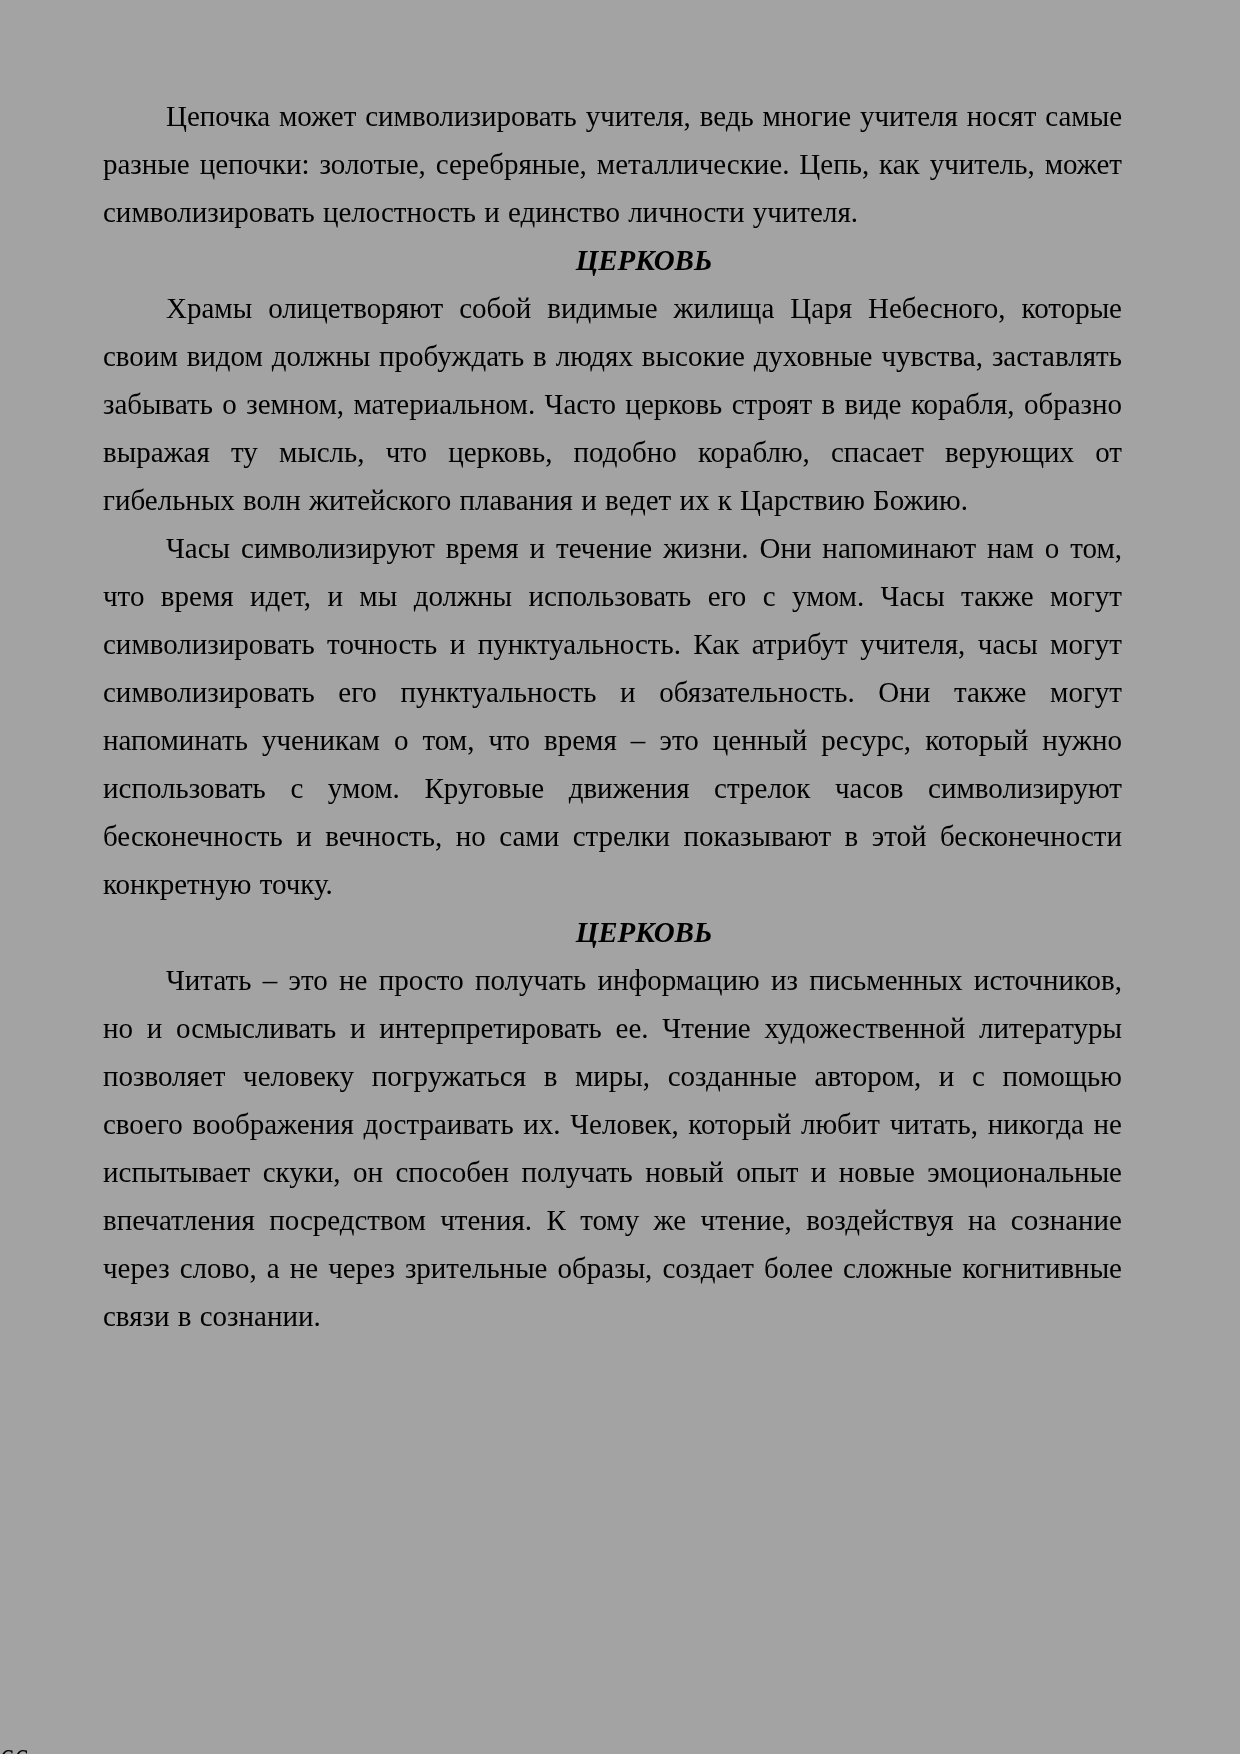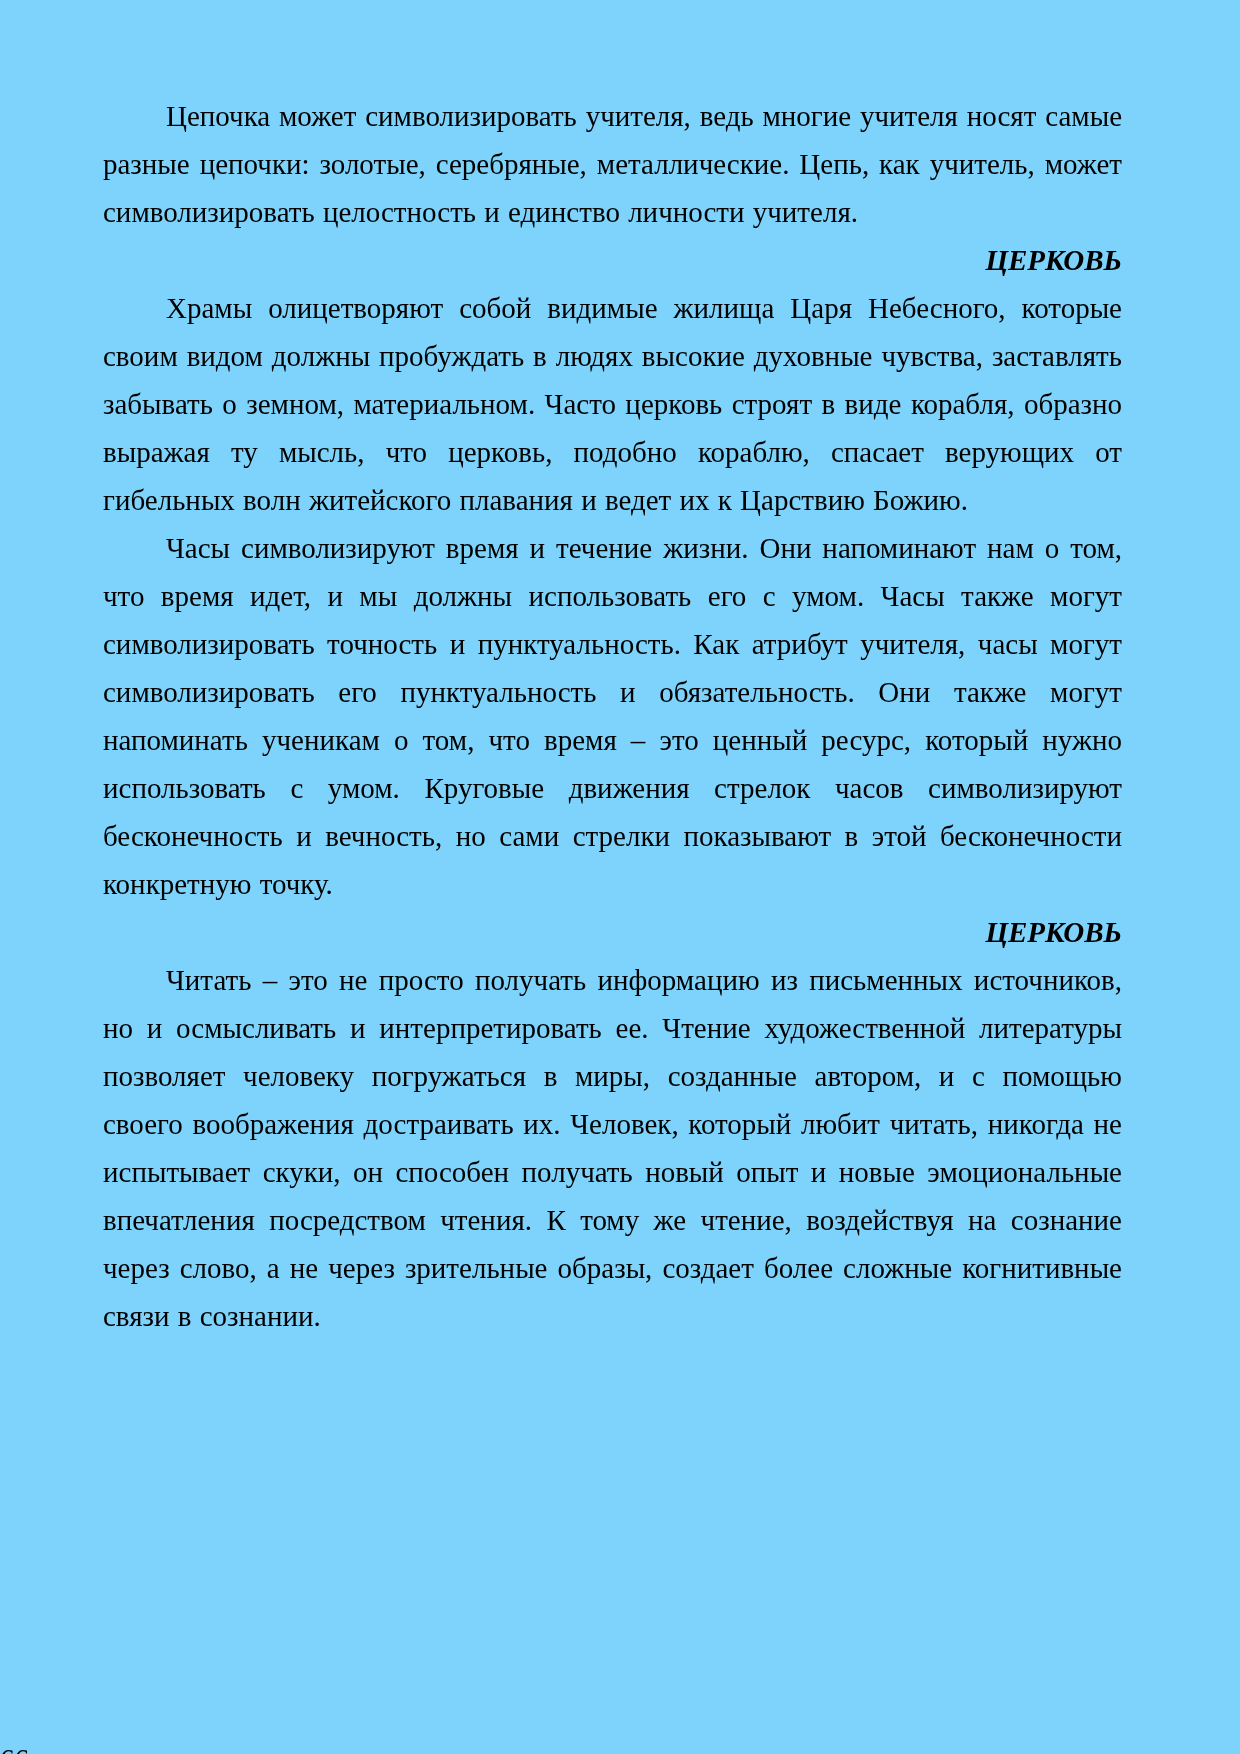--- a/index.html
+++ b/index.html
@@ -4,42 +4,42 @@
 <style>
   html, body {
     margin: 0;
     padding: 0;
     background: #ffffff;
   }
   .page {
     position: relative;
     width: 1240px;
     height: 1754px;
-    background: #7dd3fc;
+    background: #a3a3a3;
     color: #000000;
     font-family: "Liberation Serif", serif;
     overflow: hidden;
   }
   .content {
     position: absolute;
     left: 103px;
     top: 92px;
     width: 1019px;
     font-size: 29px;
     line-height: 48px;
   }
   .para {
     margin: 0;
     text-align: justify;
     text-indent: 63px;
     word-spacing: 1px;
   }
   .heading {
     margin: 0;
-    text-align: right;
+    text-align: center;
     text-indent: 63px;
     font-weight: bold;
     font-style: italic;
   }
   .page-number {
     position: absolute;
     top: 1744px;
     left: 0;
     width: 100%;
     text-align: left;

